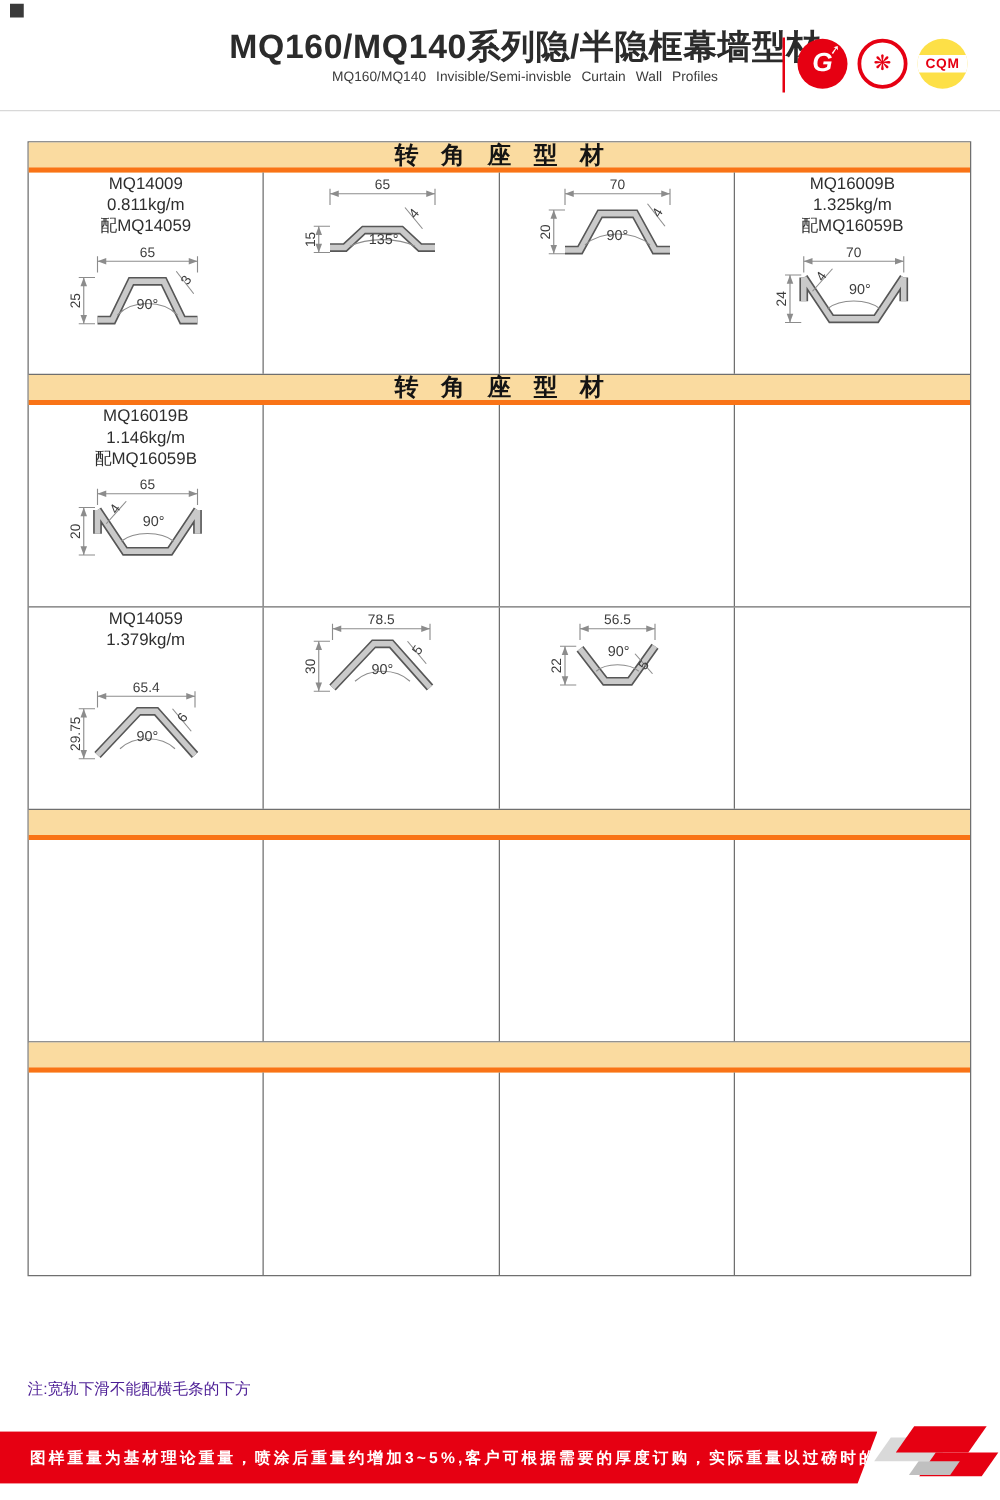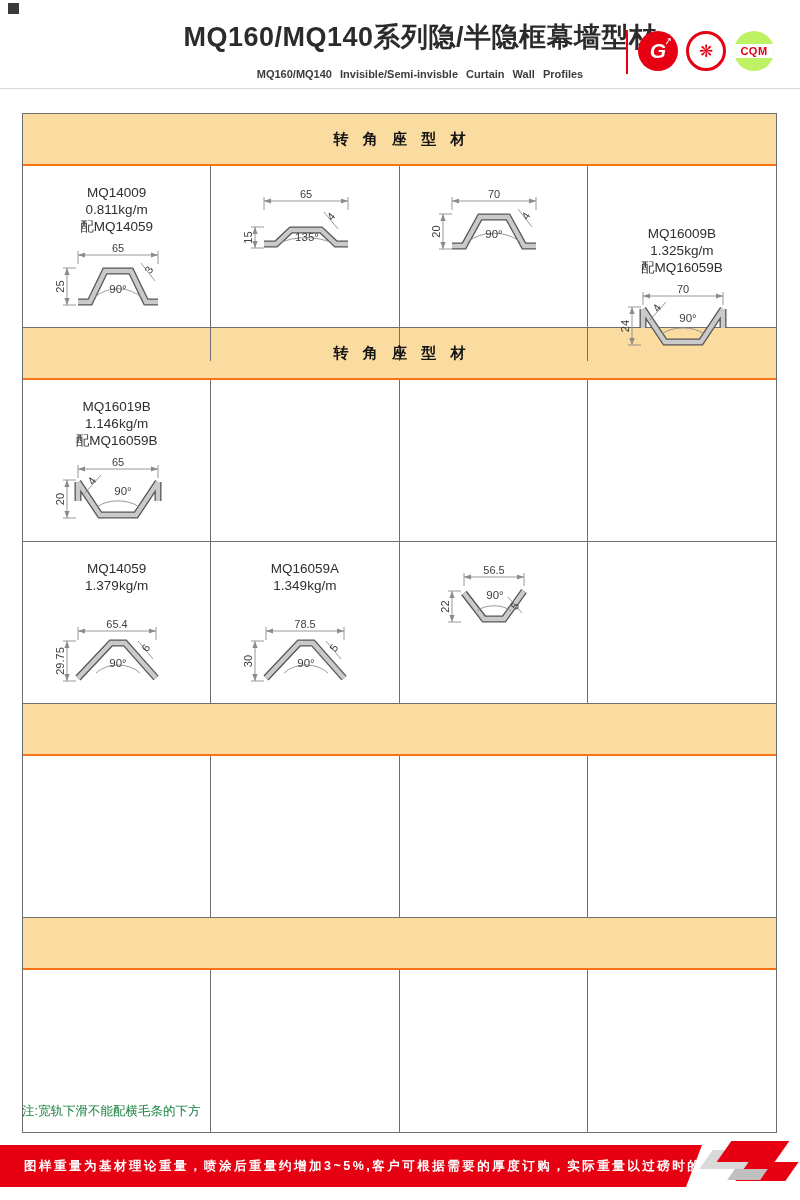--- a/index.html
+++ b/index.html
@@ -3,51 +3,51 @@
 <meta charset="utf-8">
 <style>
   html,body{margin:0;padding:0;background:#ffffff;}
   .page{position:relative;width:800px;height:1200px;background:#ffffff;overflow:hidden;
         font-family:"Liberation Sans","DejaVu Sans",sans-serif;color:#303030;}
 
   
   .corner-mark{position:absolute;left:8px;top:3px;width:11px;height:11px;background:#3a3a3a;}
   .title-block{position:absolute;left:120px;top:22px;width:600px;text-align:center;}
   .page-title{font-size:27px;font-weight:bold;color:#2b2b2b;letter-spacing:.5px;line-height:30px;}
-  .page-subtitle{font-size:11px;font-weight:bold;color:#3c3c3c;word-spacing:5px;margin-top:16px;}
+  .page-subtitle{font-size:11px;font-weight:normal;color:#3c3c3c;word-spacing:5px;margin-top:4px;}
   .header-rule{position:absolute;left:0;top:88px;width:800px;height:1px;background:#d8d8d8;}
   .logo-divider{position:absolute;left:626px;top:30px;width:2px;height:44px;background:#e60012;}
   .logos{position:absolute;left:638px;top:31px;display:flex;gap:8px;align-items:center;}
   .logo{width:40px;height:40px;border-radius:50%;position:relative;flex:0 0 auto;}
   .logo-gb{background:#e60012;display:flex;align-items:center;justify-content:center;}
   .logo-gb .g{color:#fff;font-weight:bold;font-style:italic;font-size:21px;line-height:40px;}
   .logo-gb .arr{position:absolute;right:6px;top:4px;color:#fff;font-size:10px;transform:rotate(-10deg);}
   .logo-flower{background:#fff;border:3.5px solid #e60012;box-sizing:border-box;
                display:flex;align-items:center;justify-content:center;color:#e60012;font-size:17px;}
-  .logo-cqm{background:#bef264;overflow:hidden;}
+  .logo-cqm{background:#fde047;overflow:hidden;}
   .logo-cqm .stripe{position:absolute;left:-2px;top:13px;width:44px;height:14px;background:#fff;}
   .logo-cqm .cqm{position:absolute;left:0;top:13px;width:40px;text-align:center;
                  color:#e60012;font-weight:bold;font-size:11px;line-height:14px;letter-spacing:.5px;}
 
   
   .profile-table{position:absolute;left:22px;top:113px;width:753px;border:1.5px solid #6f6f6f;}
-  .row-band{box-sizing:border-box;height:52px;background:#fadba0;border-bottom:2px solid #f97316;
+  .row-band{box-sizing:border-box;height:24px;background:#fadba0;border-bottom:4px solid #f97316;
             display:flex;align-items:center;justify-content:center;
-            font-size:15px;font-weight:bold;color:#141414;letter-spacing:.95em;text-indent:.95em;}
+            font-size:19px;font-weight:bold;color:#141414;letter-spacing:.95em;text-indent:.95em;}
   .row-cells{box-sizing:border-box;display:grid;grid-template-columns:repeat(4,1fr);
              height:162px;border-bottom:1px solid #6f6f6f;}
   .row-cells:last-child{border-bottom:none;}
-  .cell{box-sizing:border-box;border-right:1px solid #6f6f6f;padding-top:18px;text-align:center;
+  .cell{box-sizing:border-box;border-right:1px solid #6f6f6f;text-align:center;
         font-size:13.5px;line-height:17px;color:#2e2e2e;}
-  .cell:last-child{border-right:none;margin-top:41px;}
+  .cell:last-child{border-right:none;}
   .p-label{height:54px;}
   .p-draw{display:block;width:150px;height:80px;margin:2px auto 0;}
 
   
-  .note{position:absolute;left:22px;top:1103px;font-size:12.5px;color:#15803d;}
+  .note{position:absolute;left:22px;top:1103px;font-size:12.5px;color:#4c1d95;}
   .footer-band{position:absolute;left:0;top:1145px;width:702px;height:42px;background:#e60012;
                clip-path:polygon(0 0,100% 0,calc(100% - 16px) 100%,0 100%);
                display:flex;align-items:center;color:#fff;}
   .footer-text{padding-left:24px;font-size:12.5px;font-weight:bold;letter-spacing:2.5px;white-space:nowrap;}
   .brand{margin-left:auto;padding-right:30px;display:flex;align-items:center;gap:7px;}
   .brand-lines{text-align:right;font-size:8px;font-weight:bold;line-height:8.5px;letter-spacing:.5px;}
   .deco{position:absolute;transform:skewX(-35deg);}
   .deco-gray1{left:706px;top:1150px;width:50px;height:19px;background:#d9d9d9;z-index:2;}
   .deco-red1{left:724px;top:1141px;width:58px;height:21px;background:#e60012;z-index:3;}
   .deco-red2{left:742px;top:1162px;width:50px;height:19px;background:#e60012;z-index:3;}
@@ -239,25 +239,20 @@
             <text x="19" y="48" text-anchor="middle" font-size="11" fill="#3d3d3d" transform="rotate(-90 19 45)">29.75</text>
             <path d="M36,62 L69,27 L83,27 L114,62" fill="none" stroke="#575757" stroke-width="7" stroke-linejoin="miter"></path>
             <path d="M36,62 L69,27 L83,27 L114,62" fill="none" stroke="#CACACA" stroke-width="4.4" stroke-linejoin="miter"></path>
             <path d="M54,57 A28,21 0 0 1 98,57" fill="none" stroke="#8c8c8c" stroke-width="0.9"></path>
             <text x="76" y="51" text-anchor="middle" font-size="11.5" fill="#3d3d3d">90°</text>
             <line x1="96" y1="25" x2="111" y2="43" stroke="#8c8c8c" stroke-width="0.9"></line>
             <text x="107" y="34" text-anchor="middle" font-size="11" fill="#3d3d3d" transform="rotate(-55 107 34)">6</text>
           </svg>
         </div>
         <div class="cell">
-          <div class="p-label">
-            <div class="p-code">MQ16059A</div>
-            <div class="p-weight">1.349kg/m</div>
-            <div class="p-match"></div>
-          </div>
           <svg viewBox="0 0 150 80" class="p-draw">
             <line x1="36" y1="15" x2="114" y2="15" stroke="#8c8c8c" stroke-width="0.9"></line>
             <line x1="36" y1="11" x2="36" y2="24" stroke="#8c8c8c" stroke-width="0.9"></line>
             <line x1="114" y1="11" x2="114" y2="24" stroke="#8c8c8c" stroke-width="0.9"></line>
             <polygon points="36,15 43,12.4 43,17.6" fill="#8c8c8c"></polygon>
             <polygon points="114,15 107,12.4 107,17.6" fill="#8c8c8c"></polygon>
             <text x="75" y="11.5" text-anchor="middle" font-size="11" fill="#3d3d3d">78.5</text>
             <line x1="25" y1="25" x2="25" y2="65" stroke="#8c8c8c" stroke-width="0.9"></line>
             <line x1="21" y1="25" x2="34" y2="25" stroke="#8c8c8c" stroke-width="0.9"></line>
             <line x1="21" y1="65" x2="34" y2="65" stroke="#8c8c8c" stroke-width="0.9"></line>

